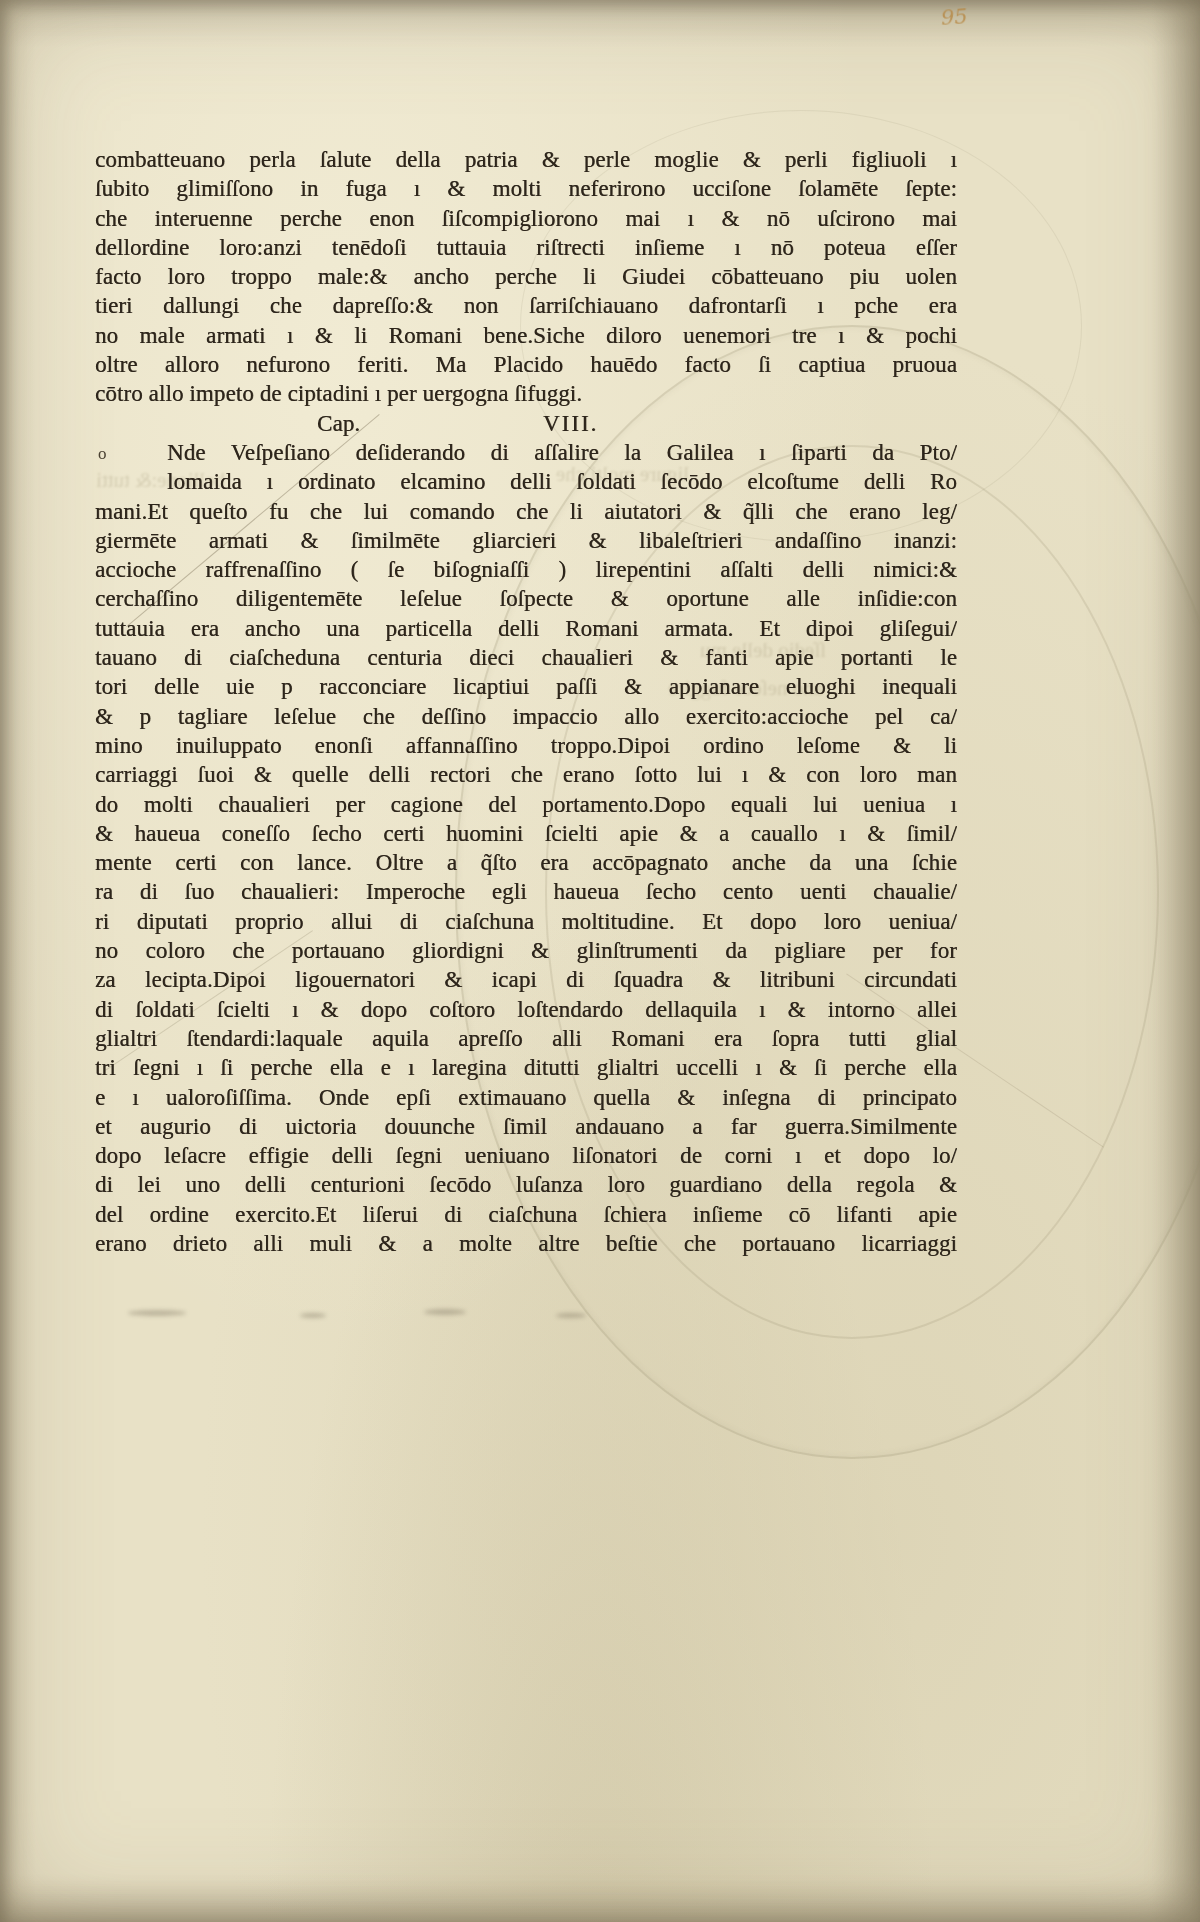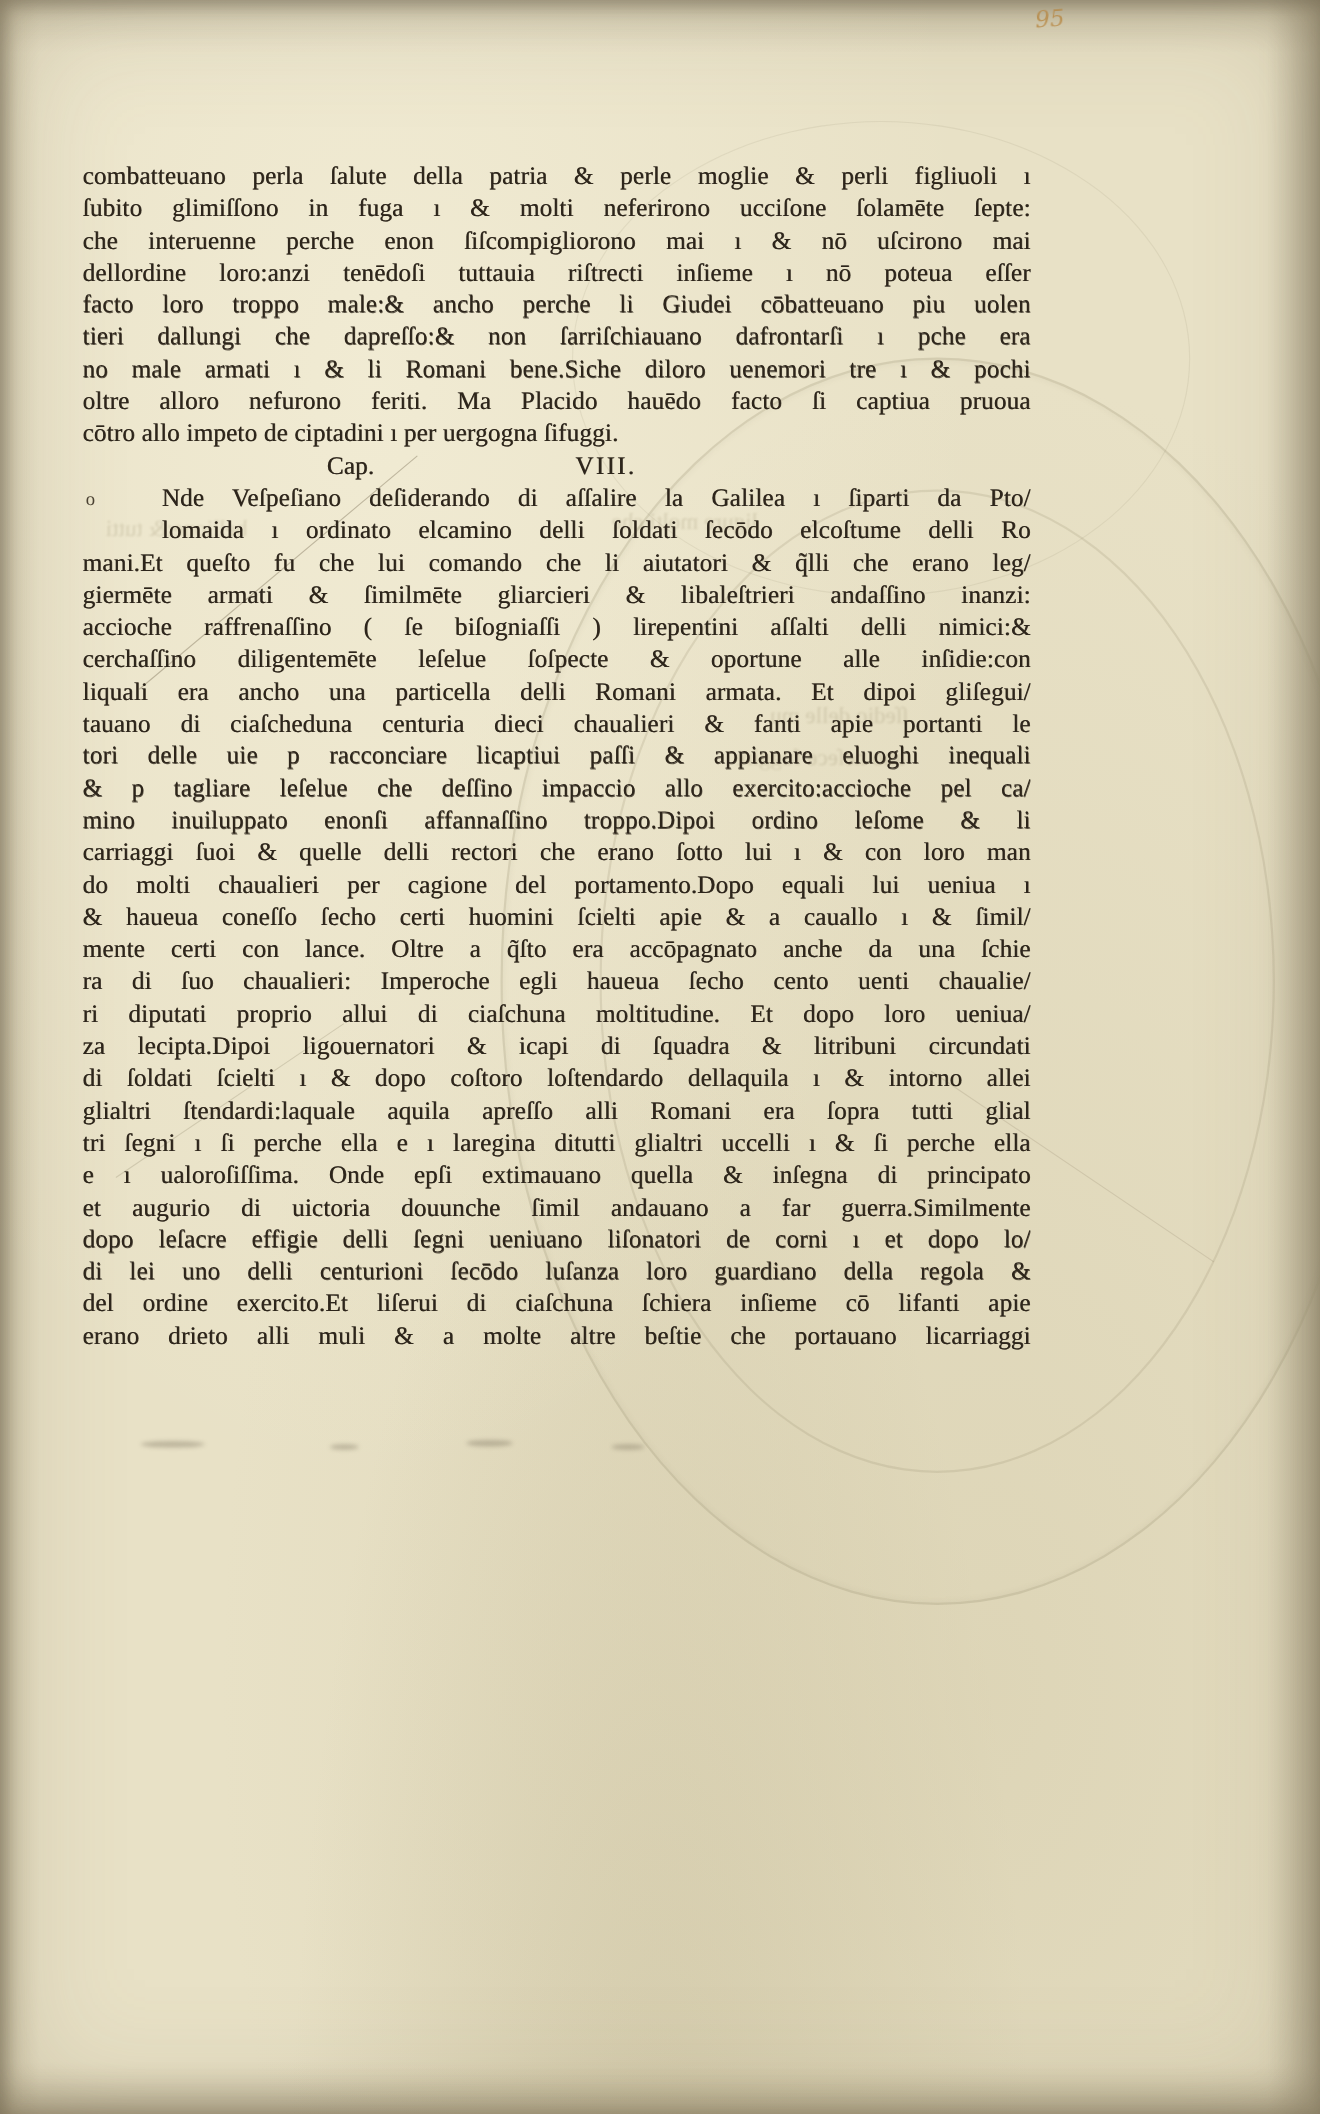--- a/index.html
+++ b/index.html
@@ -22,20 +22,21 @@
   .text-block{
     position:absolute;left:75px;top:145px;width:862px;
     font-family:"Liberation Serif","DejaVu Serif",serif;
     font-size:23px;color:#2d251b;
     text-shadow:0.45px 0.25px 0.35px rgba(45,37,27,.75);
   }
   .line{
     position:relative;width:862px;height:29.3px;line-height:29.3px;
     text-align:justify;text-align-last:justify;overflow:hidden;
     letter-spacing:0.1px;
+    margin-left:20px;
   }
   .line.left{text-align-last:left;}
   .line.chapter-first,.line.chapter-indent{width:790px;padding-left:72px;}
   .line.heading{text-align-last:left;}
   .heading .cap{position:absolute;left:222px;top:0;}
   .heading .num{position:absolute;left:448px;top:0;letter-spacing:2px;}
   .guide{position:absolute;left:3px;top:1px;font-size:17px;line-height:29.3px;color:#4a4132;text-shadow:none;}
   
   .folio-number{
     position:absolute;left:941px;top:5px;
@@ -104,31 +105,32 @@
       <div class="line heading">
         <span class="cap">Cap.</span>
         <span class="num">VIII.</span>
       </div>
       <div class="line chapter-first"><span class="guide">o</span>Nde Veſpeſiano deſiderando di aſſalire la Galilea ı ſiparti da Pto/</div>
       <div class="line chapter-indent">lomaida ı ordinato elcamino delli ſoldati ſecōdo elcoſtume delli Ro</div>
       <div class="line justify">mani.Et queſto fu che lui comando che li aiutatori &amp; q̃lli che erano leg/</div>
       <div class="line justify">giermēte armati &amp; ſimilmēte gliarcieri &amp; libaleſtrieri andaſſino inanzi:</div>
       <div class="line justify">accioche raffrenaſſino ( ſe biſogniaſſi ) lirepentini aſſalti delli nimici:&amp;</div>
       <div class="line justify">cerchaſſino diligentemēte leſelue ſoſpecte &amp; oportune alle inſidie:con</div>
-      <div class="line justify">liquali era ancho una particella delli Romani armata. Et dipoi gliſegui/</div>
+      <div class="line justify">tuttauia era ancho una particella delli Romani armata. Et dipoi gliſegui/</div>
       <div class="line justify">tauano di ciaſcheduna centuria dieci chaualieri &amp; fanti apie portanti le</div>
       <div class="line justify">tori delle uie p racconciare licaptiui paſſi &amp; appianare eluoghi inequali</div>
       <div class="line justify">&amp; p tagliare leſelue che deſſino impaccio allo exercito:accioche pel ca/</div>
       <div class="line justify">mino inuiluppato enonſi affannaſſino troppo.Dipoi ordino leſome &amp; li</div>
       <div class="line justify">carriaggi ſuoi &amp; quelle delli rectori che erano ſotto lui ı &amp; con loro man</div>
       <div class="line justify">do molti chaualieri per cagione del portamento.Dopo equali lui ueniua ı</div>
       <div class="line justify">&amp; haueua coneſſo ſecho certi huomini ſcielti apie &amp; a cauallo ı &amp; ſimil/</div>
       <div class="line justify">mente certi con lance. Oltre a q̃ſto era accōpagnato anche da una ſchie</div>
       <div class="line justify">ra di ſuo chaualieri: Imperoche egli haueua ſecho cento uenti chaualie/</div>
       <div class="line justify">ri diputati proprio allui di ciaſchuna moltitudine. Et dopo loro ueniua/</div>
+      <div class="line justify">no coloro che portauano gliordigni &amp; glinſtrumenti da pigliare per for</div>
       <div class="line justify">za lecipta.Dipoi ligouernatori &amp; icapi di ſquadra &amp; litribuni circundati</div>
       <div class="line justify">di ſoldati ſcielti ı &amp; dopo coſtoro loſtendardo dellaquila ı &amp; intorno allei</div>
       <div class="line justify">glialtri ſtendardi:laquale aquila apreſſo alli Romani era ſopra tutti glial</div>
       <div class="line justify">tri ſegni ı ſi perche ella e ı laregina ditutti glialtri uccelli ı &amp; ſi perche ella</div>
       <div class="line justify">e ı ualoroſiſſima. Onde epſi extimauano quella &amp; inſegna di principato</div>
       <div class="line justify">et augurio di uictoria douunche ſimil andauano a far guerra.Similmente</div>
       <div class="line justify">dopo leſacre effigie delli ſegni ueniuano liſonatori de corni ı et dopo lo/</div>
       <div class="line justify">di lei uno delli centurioni ſecōdo luſanza loro guardiano della regola &amp;</div>
       <div class="line justify">del ordine exercito.Et liſerui di ciaſchuna ſchiera inſieme cō lifanti apie</div>
       <div class="line justify">erano drieto alli muli &amp; a molte altre beſtie che portauano licarriaggi</div>

